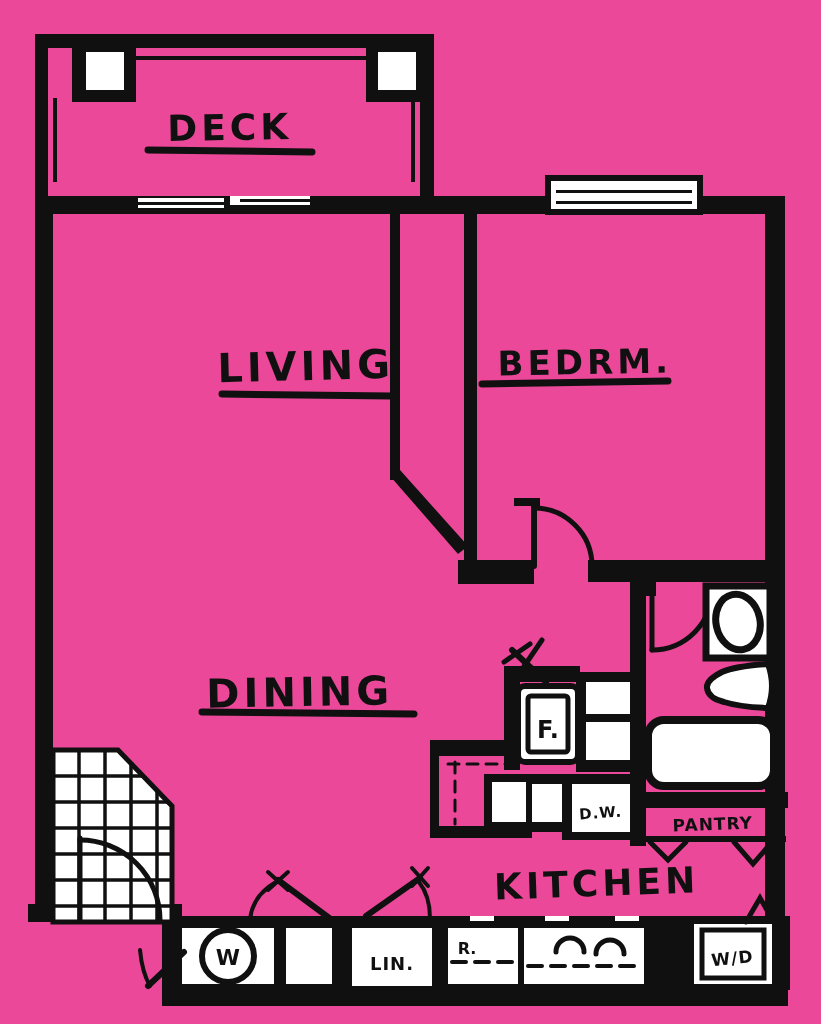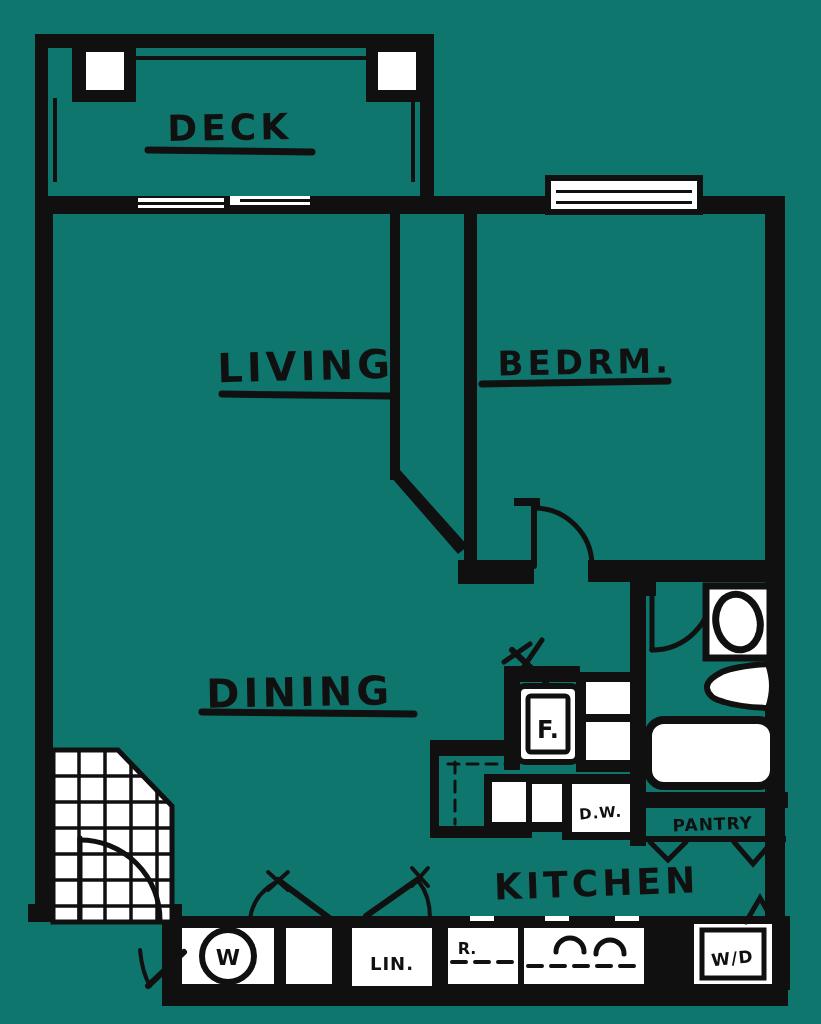--- a/index.html
+++ b/index.html
@@ -1,16 +1,16 @@
 <!DOCTYPE html>
 <html><head>
 <meta charset="utf-8">
 <style>
   html,body{margin:0;padding:0;background:#e9e9e9;}
-  .page{width:821px;height:1024px;background:#0f766e;position:relative;margin:0 auto;overflow:hidden;}
+  .page{width:821px;height:1024px;background:#ec4899;position:relative;margin:0 auto;overflow:hidden;}
   svg{display:block;}
   text{font-family:"DejaVu Sans","Liberation Sans",sans-serif;font-weight:bold;fill:#101010;}
   .room-label{letter-spacing:4px;}
   .small-label{letter-spacing:1px;}
   .ink{fill:#101010;}
   .white{fill:#ffffff;}
   .ln{stroke:#101010;fill:none;stroke-linecap:round;}
 </style>
 </head>
 <body>

